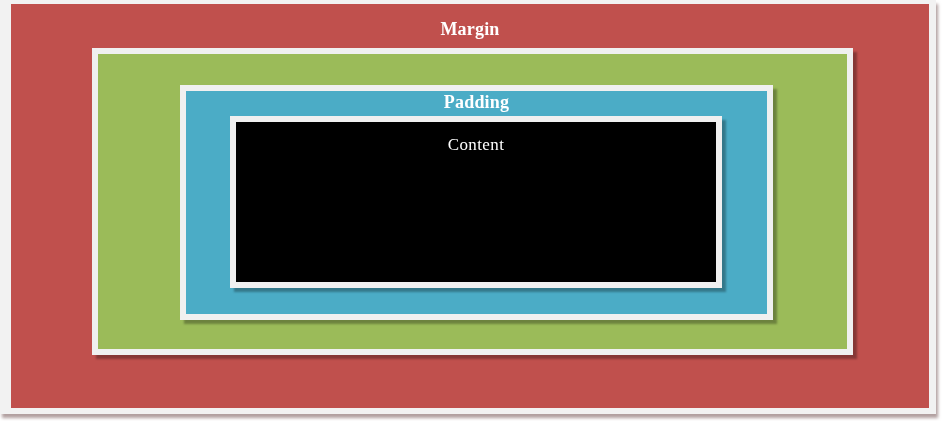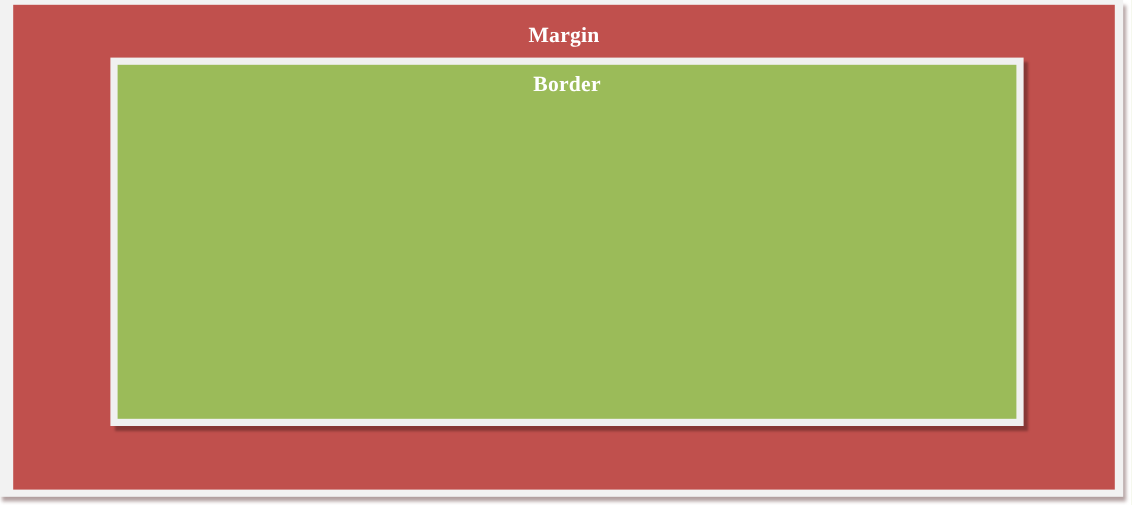--- a/index.html
+++ b/index.html
@@ -90,21 +90,32 @@
 <body>
 
 <div class="canvas">
   <div class="figure">
 
     <div class="margin-box" style="background-color: rgb(192, 80, 77);">
       <div class="box-label margin-label">Margin</div>
 
       <div class="frame border-frame">
         <div class="frame-inner" style="background-color: rgb(155, 187, 89);">
-          <div class="box-label border-label">Border</div>
 
+          <div class="frame padding-frame">
+            <div class="frame-inner" style="background-color: rgb(75, 172, 198);">
+              <div class="box-label padding-label">Padding</div>
+
+              <div class="frame content-frame">
+                <div class="frame-inner" style="background-color: rgb(0, 0, 0);">
+                  <div class="box-label content-label">Content</div>
+                </div>
+              </div>
+
+            </div>
+          </div>
 
         </div>
       </div>
 
     </div>
   </div>
 </div>
 
 </body></html>

